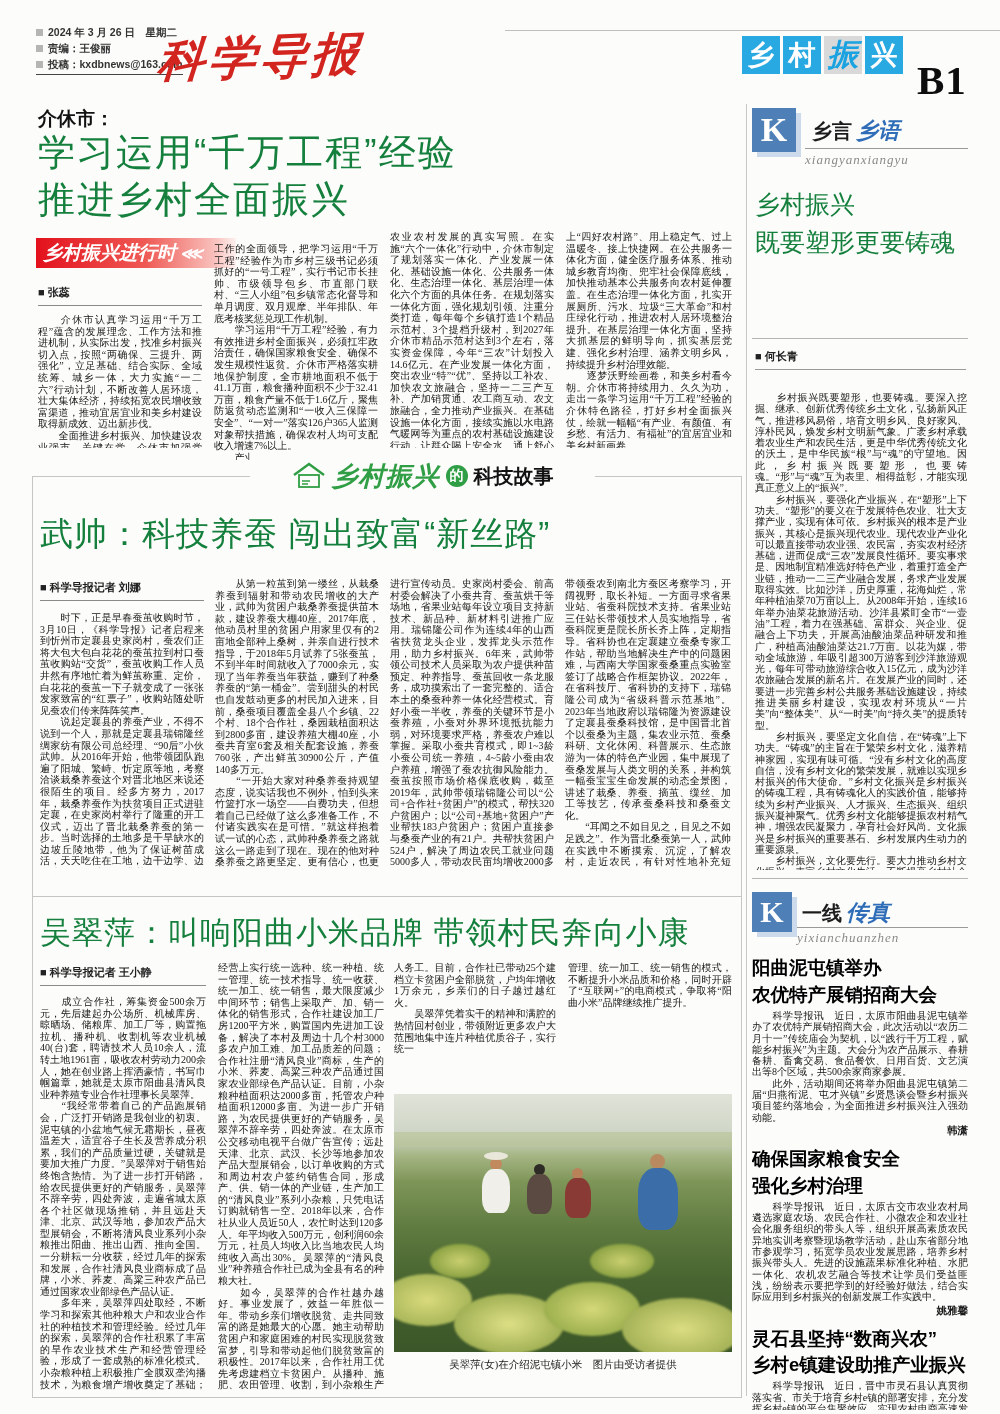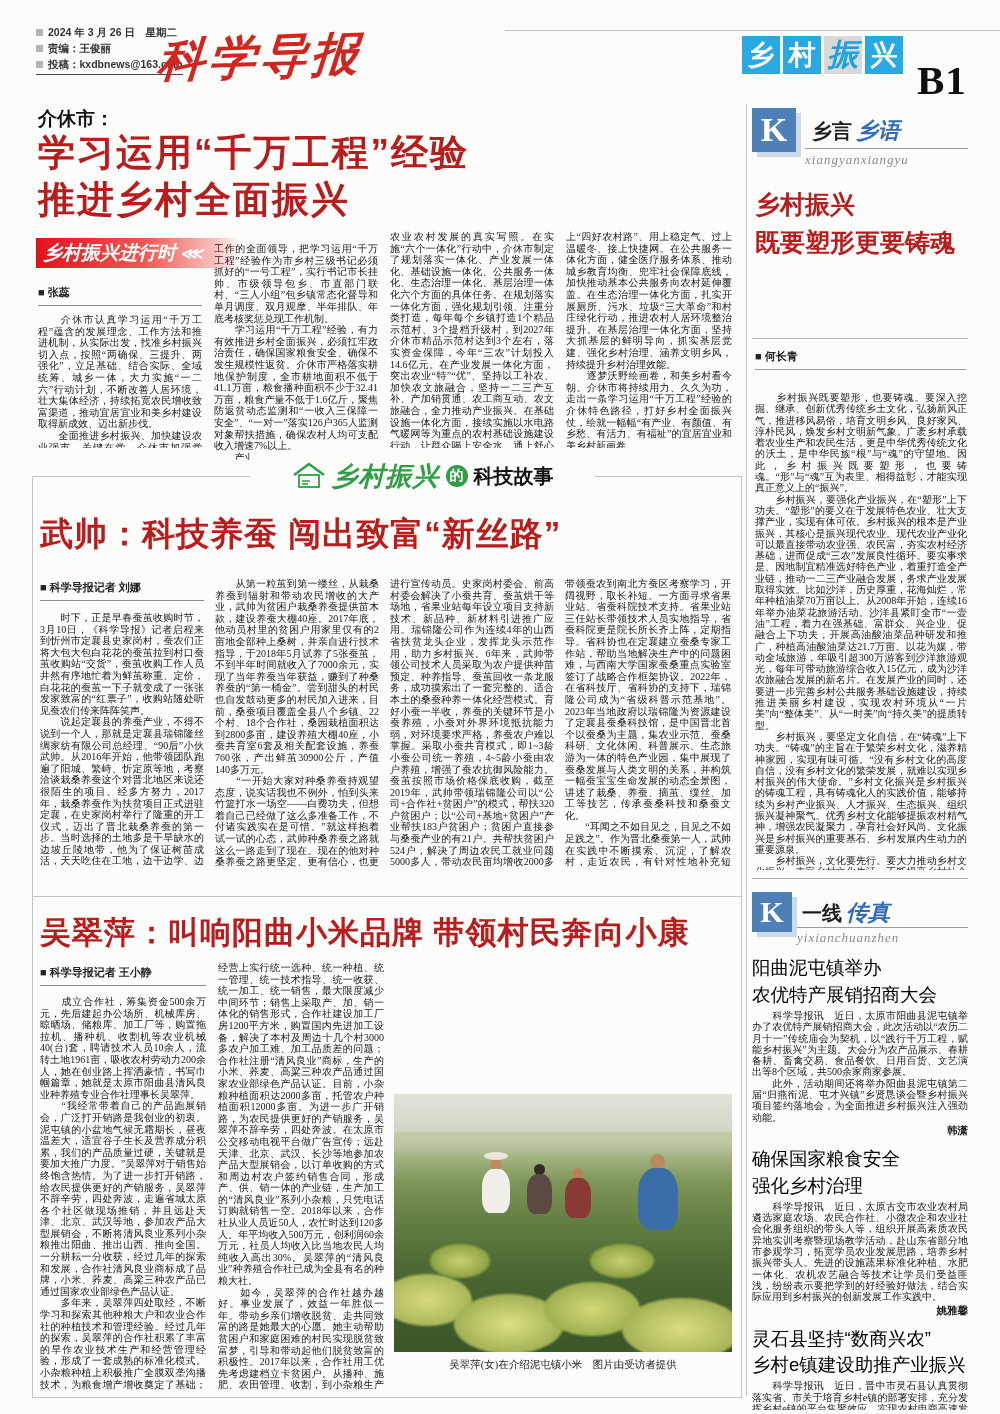--- a/index.html
+++ b/index.html
@@ -14,21 +14,21 @@
   .masthead{position:absolute;left:158px;top:26px;font-size:47px;font-weight:900;font-style:italic;color:#d3251f;letter-spacing:4px;transform:skewX(-6deg) rotate(-2deg);font-family:"Liberation Serif",serif;}
   .toprule{position:absolute;left:505px;top:30px;width:495px;height:1px;background:#c0c0c0;}
   .section-banner{position:absolute;left:742px;top:36px;display:flex;gap:3px;}
   .section-banner .sqc{width:38px;height:38px;background:#29a9e1;color:#fff;font-family:"Liberation Sans","DejaVu Sans",sans-serif;font-weight:900;font-size:27px;display:flex;align-items:center;justify-content:center;}
   .section-banner .sqc.script{background:#d9d9d9;color:#1ba2e0;font-family:"Liberation Serif",serif;font-style:italic;font-size:31px;}
   .pageno{position:absolute;left:917px;top:28px;font-family:"Liberation Serif",serif;font-weight:900;font-size:41px;color:#0d0d0d;letter-spacing:1px;margin-top:28px;}
 
   
   .bodycol{position:absolute;font-size:10px;line-height:11.6px;text-align:justify;white-space:pre-line;overflow:hidden;color:#161616;}
   .byline{position:absolute;font-family:"Liberation Sans","DejaVu Sans",sans-serif;font-size:11px;font-weight:bold;color:#222;border-bottom:1px solid #8a8a8a;padding-bottom:5px;}
-  .headline{font-family:"Liberation Sans","DejaVu Sans",sans-serif;font-weight:700;color:#b91c1c;}
+  .headline{font-family:"Liberation Sans","DejaVu Sans",sans-serif;font-weight:400;color:#15803d;}
 
   
   .kicker{position:absolute;left:38px;top:106px;font-size:19px;font-weight:bold;font-family:"Liberation Sans",sans-serif;color:#111;}
   .t1{position:absolute;left:38px;top:128px;font-size:37px;letter-spacing:2px;}
   .t2{position:absolute;left:38px;top:175px;font-size:37px;letter-spacing:2px;}
   .badge{position:absolute;left:36px;top:238px;width:200px;height:30px;background:linear-gradient(90deg,#e3111c 0%,#ef5a55 55%,#f9c3bf 90%,#fdf1ef 100%);color:#fff;font-family:"Liberation Serif",serif;font-style:italic;font-weight:900;font-size:19px;line-height:30px;padding-left:7px;box-sizing:border-box;}
   .badge .arrows{margin-left:4px;font-size:16px;}
 
   
   .box{position:absolute;border:1px solid #c5c5c5;background:transparent;}
@@ -41,21 +41,21 @@
 
   
   .klogo{position:absolute;width:44px;height:44px;background:#4e7fb6;color:#fff;font-family:"Liberation Serif",serif;font-weight:900;display:flex;align-items:center;justify-content:center;box-shadow:5px 5px 0 #ccdaeb;}
   .railname{position:absolute;font-size:20px;font-weight:900;color:#1c1c1c;font-family:"Liberation Sans",sans-serif;}
   .railname .scriptpart{font-family:"Liberation Serif",serif;font-style:italic;color:#2f6db8;font-size:22px;margin-left:4px;}
   .pinyin{position:absolute;font-style:italic;font-size:13px;color:#8a8a8a;letter-spacing:1px;font-family:Liberation Serif, serif;}
   .railrule{position:absolute;height:1px;background:#9a9a9a;}
   .rail-headline{position:absolute;font-size:25px;line-height:1.5;}
   .railbody{font-size:10px;line-height:11.3px;text-align:justify;white-space:pre-line;overflow:hidden;color:#161616;}
 
-  .brief .btitle{font-family:"Liberation Sans","DejaVu Sans",sans-serif;font-weight:400;font-size:18.5px;line-height:1.35;color:#000;margin:2px 0;}
+  .brief .btitle{font-family:"Liberation Sans","DejaVu Sans",sans-serif;font-weight:700;font-size:18.5px;line-height:1.35;color:#000;margin:2px 0;}
   .brief{margin-bottom:9px;}
   .brief .bauthor{text-align:right;font-weight:bold;font-size:10.5px;margin-top:1px;}
 
   
   .photo{position:absolute;left:394px;top:1094px;width:338px;height:258px;overflow:hidden;background:linear-gradient(180deg,#e0e3d9 0%,#ced5c5 16%,#a5b584 24%,#7e9558 34%,#5f7b40 52%,#486430 72%,#3b5628 100%);}
   .ph{position:absolute;border-radius:40% 40% 30% 30%;}
   .head{position:absolute;border-radius:50%;}
   .millet{position:absolute;border-radius:50%;filter:blur(1px);}
   .caption{position:absolute;left:394px;top:1358px;width:338px;text-align:center;font-size:10.5px;color:#222;}
 
@@ -129,20 +129,23 @@
 　　“耳闻之不如目见之，目见之不如足践之”。作为晋北桑蚕第一人，武帅在实践中不断摸索、沉淀，了解农村，走近农民，有针对性地补充短板、积累经验、解决实际问题，让自己不断学习与提高。谈及未来，他将继续努力奋斗，发挥龙头示范带动作用，帮助更多的蚕农提高经济效益，为乡村振兴贡献一份力量。</div>
 
   <div class="box" style="left:32px;top:896px;width:708px;height:500px;"></div>
   <div class="headline" style="position:absolute;left:40px;top:912px;font-size:31px;letter-spacing:1px;">吴翠萍：叫响阳曲小米品牌  带领村民奔向小康</div>
   <div class="byline" style="left:40px;top:965px;width:166px;">■ 科学导报记者 王小静</div>
   <div class="bodycol" style="left:40px;top:996px;width:166px;height:394px;">　　成立合作社，筹集资金500余万元，先后建起办公场所、机械库房、晾晒场、储粮库、加工厂等，购置拖拉机、播种机、收割机等农业机械40(台)套，聘请技术人员10余人，流转土地1961亩，吸收农村劳动力200余人，她在创业路上挥洒豪情，书写巾帼篇章，她就是太原市阳曲县清风良业种养殖专业合作社理事长吴翠萍。
 　　“我经常带着自己的产品跑展销会，广泛打开销路是我创业的初衷。泥屯镇的小盆地气候无霜期长，昼夜温差大，适宜谷子生长及营养成分积累，我们的产品质量过硬，关键就是要加大推广力度。”吴翠萍对于销售始终饱含热情。为了进一步打开销路，给农民提供更好的产销服务，吴翠萍不辞辛劳，四处奔波，走遍省城太原各个社区做现场推销，并且远赴天津、北京、武汉等地，参加农产品大型展销会，不断将清风良业系列小杂粮推出阳曲、推出山西、推向全国。一分耕耘一分收获，经过几年的探索和发展，合作社清风良业商标成了品牌，小米、荞麦、高粱三种农产品已通过国家农业部绿色产品认证。
 　　多年来，吴翠萍四处取经，不断学习和探索其他种粮大户和农业合作社的种植技术和管理经验。经过几年的探索，吴翠萍的合作社积累了丰富的旱作农业技术生产和经营管理经验，形成了一套成熟的标准化模式。小杂粮种植上积极推广全膜双垄沟播技术，为粮食增产增收奠定了基础；生产</div>
   <div class="bodycol" style="left:218px;top:962px;width:166px;height:428px;">经营上实行统一选种、统一种植、统一管理、统一技术指导、统一收获、统一加工、统一销售，最大限度减少中间环节；销售上采取产、加、销一体化的销售形式，合作社建设加工厂房1200平方米，购置国内先进加工设备，解决了本村及周边十几个村3000多农户加工难、加工品质差的问题；合作社注册“清风良业”商标，生产的小米、荞麦、高粱三种农产品通过国家农业部绿色产品认证。目前，小杂粮种植面积达2000多亩，托管农户种植面积12000多亩。为进一步广开销路，为农民提供更好的产销服务，吴翠萍不辞辛劳，四处奔波。在太原市公交移动电视平台做广告宣传；远赴天津、北京、武汉、长沙等地参加农产品大型展销会，以订单收购的方式和周边村农户签约销售合同，形成产、供、销一体的产业链，生产加工的“清风良业”系列小杂粮，只凭电话订购就销售一空。2018年以来，合作社从业人员近50人，农忙时达到120多人。年平均收入500万元，创利润60余万元，社员人均收入比当地农民人均纯收入高出30%。吴翠萍的“清风良业”种养殖合作社已成为全县有名的种粮大社。
 　　如今，吴翠萍的合作社越办越好。事业发展了，效益一年胜似一年。带动乡亲们增收脱贫、走共同致富的路是她最大的心愿。她主动帮助贫困户和家庭困难的村民实现脱贫致富梦，引导和带动起他们脱贫致富的积极性。2017年以来，合作社用工优先考虑建档立卡贫困户。从播种、施肥、农田管理、收割，到小杂粮生产加工、包装、送货，全程雇佣贫困户和有劳动能力的老年</div>
+  <div class="bodycol" style="left:394px;top:962px;width:162px;height:126px;">人务工。目前，合作社已带动25个建档立卡贫困户全部脱贫，户均年增收1万余元，乡亲们的日子越过越红火。
+　　吴翠萍凭着实干的精神和满腔的热情回村创业，带领附近更多农户大范围地集中连片种植优质谷子，实行统一</div>
+  <div class="bodycol" style="left:568px;top:962px;width:164px;height:126px;">管理、统一加工、统一销售的模式，不断提升小米品质和价格，同时开辟了“互联网+”的电商模式，争取将“阳曲小米”品牌继续推广提升。</div>
 
   <div class="photo">
     <div style="position:absolute;left:0;top:38px;width:100%;height:14px;background:#b9c49a;opacity:.7;"></div>
 
     <div class="head" style="left:96px;top:64px;width:12px;height:12px;background:#c08a5e;"></div>
     <div style="position:absolute;left:90px;top:58px;width:24px;height:8px;border-radius:50%;background:#e9e6da;"></div>
     <div class="ph" style="left:88px;top:75px;width:28px;height:44px;background:#f0efe9;"></div>
     <div class="head" style="left:140px;top:70px;width:11px;height:11px;background:#2e2a26;"></div>
     <div class="ph" style="left:133px;top:80px;width:25px;height:40px;background:#5a4a42;"></div>
     <div class="head" style="left:178px;top:74px;width:11px;height:11px;background:#b9835a;"></div>

